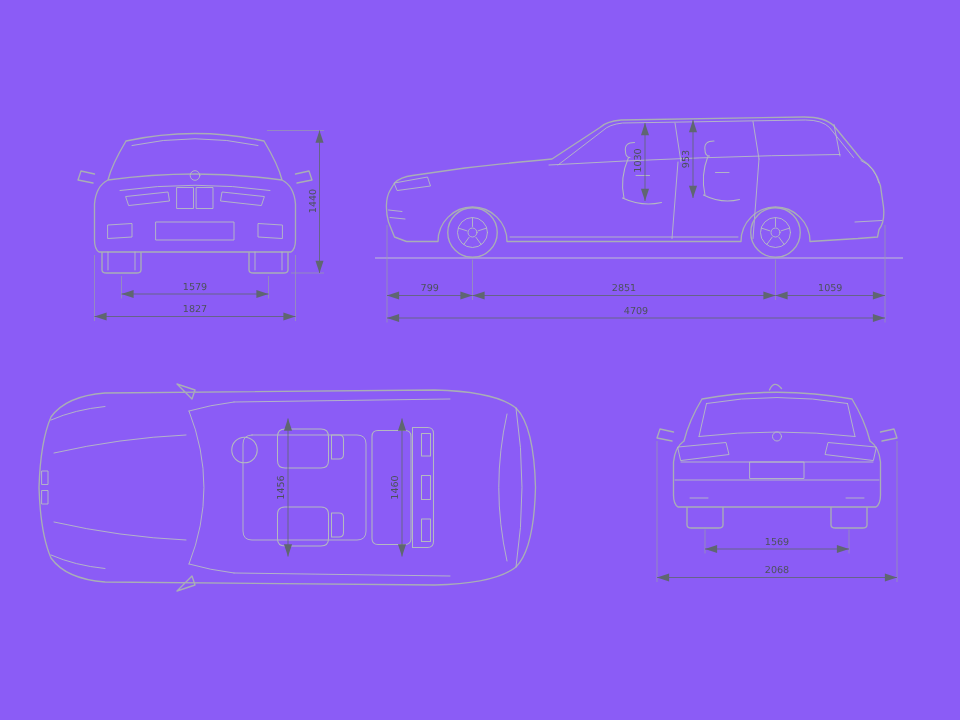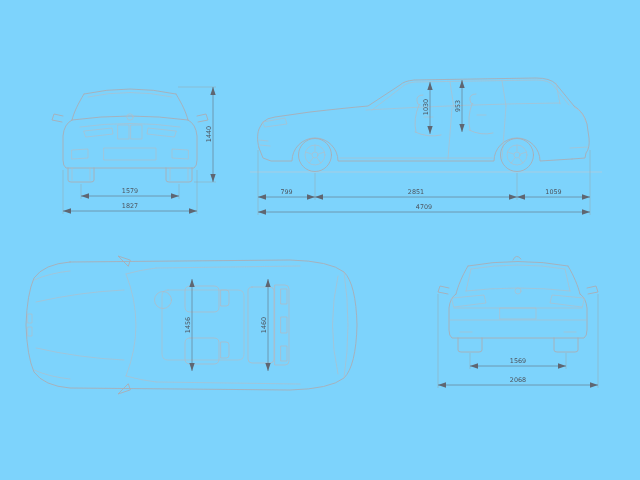--- a/index.html
+++ b/index.html
@@ -1,16 +1,16 @@
 <!DOCTYPE html>
 <html><head>
 <meta charset="utf-8">
 <style>
   html,body{margin:0;padding:0;background:#ffffff;}
-  .stage{position:relative;width:640px;height:480px;background:#7dd3fc;overflow:hidden;font-family:"DejaVu Sans",sans-serif;}
+  .stage{position:relative;width:640px;height:480px;background:#8b5cf6;overflow:hidden;font-family:"DejaVu Sans",sans-serif;}
   svg{position:absolute;top:0;left:0;}
   .car{fill:none;stroke:#a9aeb6;stroke-width:0.9;stroke-linecap:round;stroke-linejoin:round;}
   .det{fill:none;stroke:#b7bcc3;stroke-width:0.6;stroke-linecap:round;stroke-linejoin:round;}
   .seat{fill:none;stroke:#b4b9c0;stroke-width:0.7;stroke-linecap:round;stroke-linejoin:round;}
   .dim{stroke:#5f6671;stroke-width:0.55;marker-start:url(#arrow);marker-end:url(#arrow);}
   .ext{stroke:#9aa0a8;stroke-width:0.45;}
   .gnd{stroke:#c6cad0;stroke-width:0.6;}
   .lbl{font-family:"DejaVu Sans",sans-serif;font-size:6.4px;fill:#4c525b;text-anchor:middle;}
 </style>
 </head>

